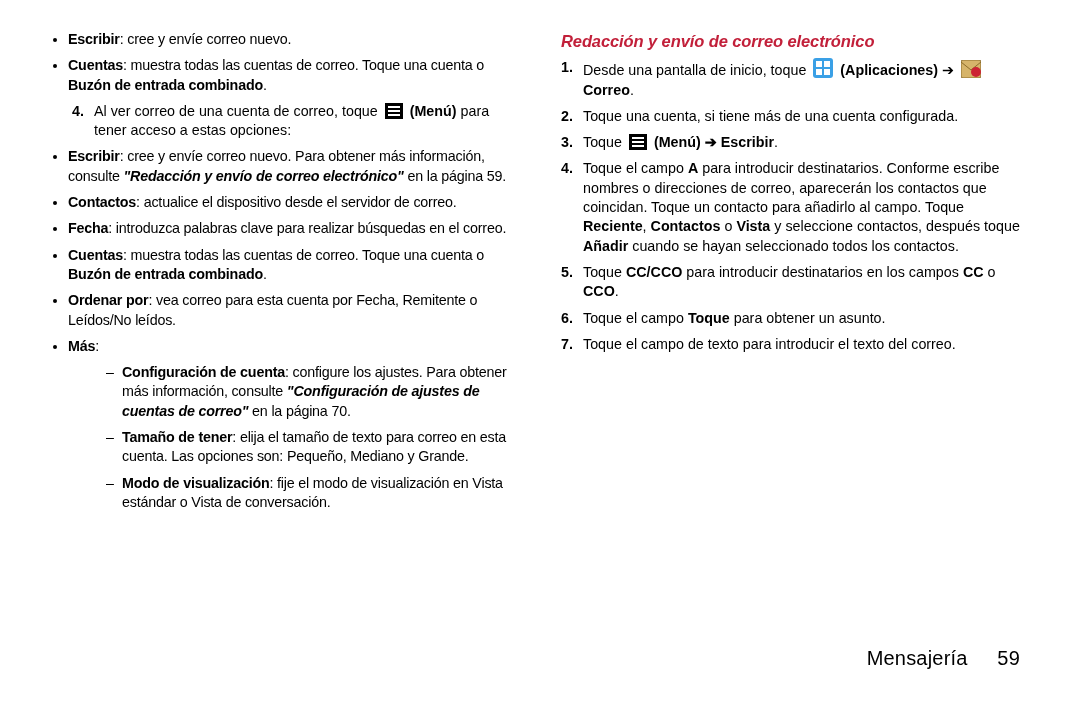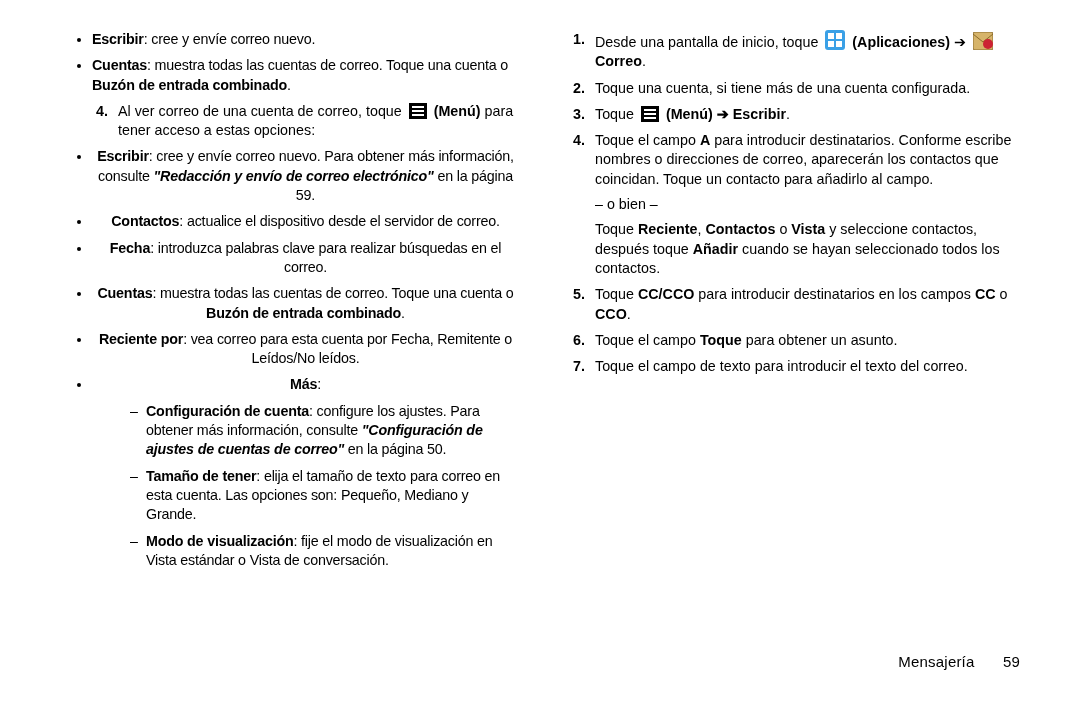--- a/index.html
+++ b/index.html
@@ -8,36 +8,36 @@
     background: #fff;
     font-family: Arial, Helvetica, sans-serif;
     color: #000;
     font-size: 14.3px;
     line-height: 1.35;
   }
   .page {
     width: 1080px;
     height: 692px;
     box-sizing: border-box;
-    padding: 30px 60px 20px 72px;
+    padding: 30px 60px 20px 48px;
     display: flex;
     flex-direction: column;
   }
   .cols {
     flex: 1;
     display: flex;
     gap: 54px;
   }
   .col {
     flex: 1;
     min-width: 0;
   }
   .footer {
     text-align: right;
-    font-size: 15px;
+    font-size: 20px;
     padding-top: 8px;
     letter-spacing: 0.2px;
   }
   .footer .pagenum { display:inline-block; margin-left: 24px; }
   h3.section-title {
     margin: 0 0 6px 0;
     font-family: Arial, Helvetica, sans-serif;
     font-size: 16.5px;
     font-weight: bold;
     font-style: italic;
@@ -102,65 +102,66 @@
                   <rect x="3" y="3" width="12" height="2" fill="#fff"></rect>
                   <rect x="3" y="7" width="12" height="2" fill="#fff"></rect>
                   <rect x="3" y="11" width="12" height="2" fill="#fff"></rect>
                 </svg>
             </span>
             <b>(Menú)</b><span> para tener acceso a estas opciones:</span>
           </div>
         </div>
       </div>
 
-      <ul class="b2 indent-b cond" style="margin-top:4px;text-align:center;">
+      <ul class="b2 indent-b cond" style="margin-top:4px;">
         <li>
           <b>Escribir</b><span>: cree y envíe correo nuevo. Para obtener más información, consulte </span><em class="ital">"Redacción y envío de correo electrónico"</em><span> en la página 59.</span>
         </li>
         <li>
           <b>Contactos</b><span>: actualice el dispositivo desde el servidor de correo.</span>
         </li>
         <li>
           <b>Fecha</b><span>: introduzca palabras clave para realizar búsquedas en el correo.</span>
         </li>
         <li>
           <b>Cuentas</b><span>: muestra todas las cuentas de correo. Toque una cuenta o </span><b>Buzón de entrada combinado</b><span>.</span>
         </li>
         <li>
-          <b>Reciente por</b><span>: vea correo para esta cuenta por Fecha, Remitente o Leídos/No leídos.</span>
+          <b>Ordenar por</b><span>: vea correo para esta cuenta por Fecha, Remitente o Leídos/No leídos.</span>
         </li>
         <li>
           <b>Más</b><span>:</span>
         </li>
       </ul>
 
       <div class="indent-c cond">
         <div class="dashitem">
           <div class="dash">–</div>
           <div class="body">
-            <b>Configuración de cuenta</b><span>: configure los ajustes. Para obtener más información, consulte </span><em class="ital">"Configuración de ajustes de cuentas de correo"</em><span> en la página 50.</span>
+            <b>Configuración de cuenta</b><span>: configure los ajustes. Para obtener más información, consulte </span><em class="ital">"Configuración de ajustes de cuentas de correo"</em><span> en la página 70.</span>
           </div>
         </div>
         <div class="dashitem">
           <div class="dash">–</div>
           <div class="body">
             <b>Tamaño de tener</b><span>: elija el tamaño de texto para correo en esta cuenta. Las opciones son: Pequeño, Mediano y Grande.</span>
           </div>
         </div>
         <div class="dashitem">
           <div class="dash">–</div>
           <div class="body">
             <b>Modo de visualización</b><span>: fije el modo de visualización en Vista estándar o Vista de conversación.</span>
           </div>
         </div>
       </div>
 
     </div>
 
     <div class="col">
+      <h3 class="section-title">Redacción y envío de correo electrónico</h3>
 
       <div class="numlist">
         <div class="numitem">
           <div class="num">1.</div>
           <div class="body">
             <span>Desde una pantalla de inicio, toque </span>
             <span class="icon">
               <svg width="20" height="20">
                   <rect x="0" y="0" width="20" height="20" rx="3" fill="#3aa0e6"></rect>
                   <rect x="3" y="3" width="6" height="6" fill="#fff"></rect>
@@ -199,21 +200,20 @@
                 </svg>
             </span>
             <b>(Menú)</b><b> ➔ </b><b>Escribir</b><span>.</span>
           </div>
         </div>
 
         <div class="numitem">
           <div class="num">4.</div>
           <div class="body">
             <span>Toque el campo </span><b>A</b><span> para introducir destinatarios. Conforme escribe nombres o direcciones de correo, aparecerán los contactos que coincidan. Toque un contacto para añadirlo al campo.</span>
-            <div style="margin:6px 0;">– o bien –</div>
             <span>Toque </span><b>Reciente</b><span>, </span><b>Contactos</b><span> o </span><b>Vista</b><span> y seleccione contactos, después toque </span><b>Añadir</b><span> cuando se hayan seleccionado todos los contactos.</span>
           </div>
         </div>
 
         <div class="numitem">
           <div class="num">5.</div>
           <div class="body">
             <span>Toque </span><b>CC/CCO</b><span> para introducir destinatarios en los campos </span><b>CC</b><span> o </span><b>CCO</b><span>.</span>
           </div>
         </div>

